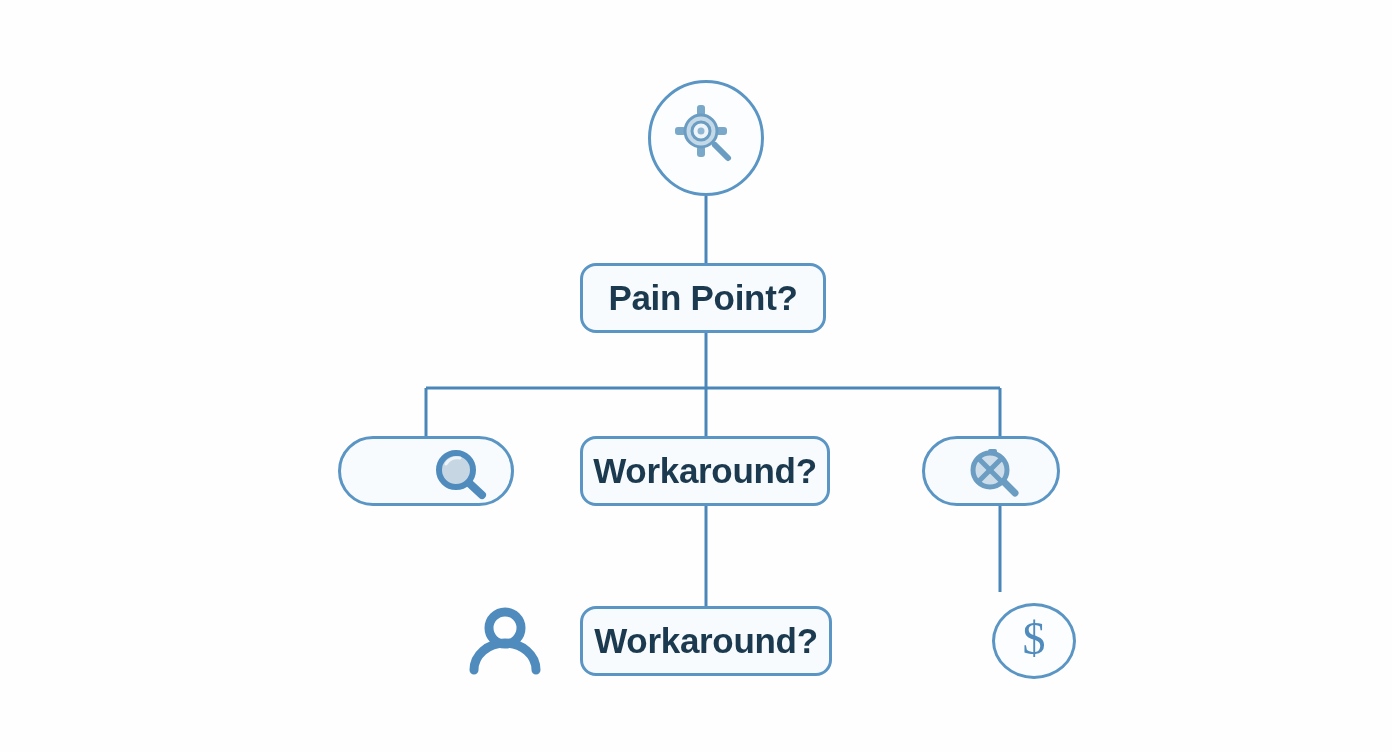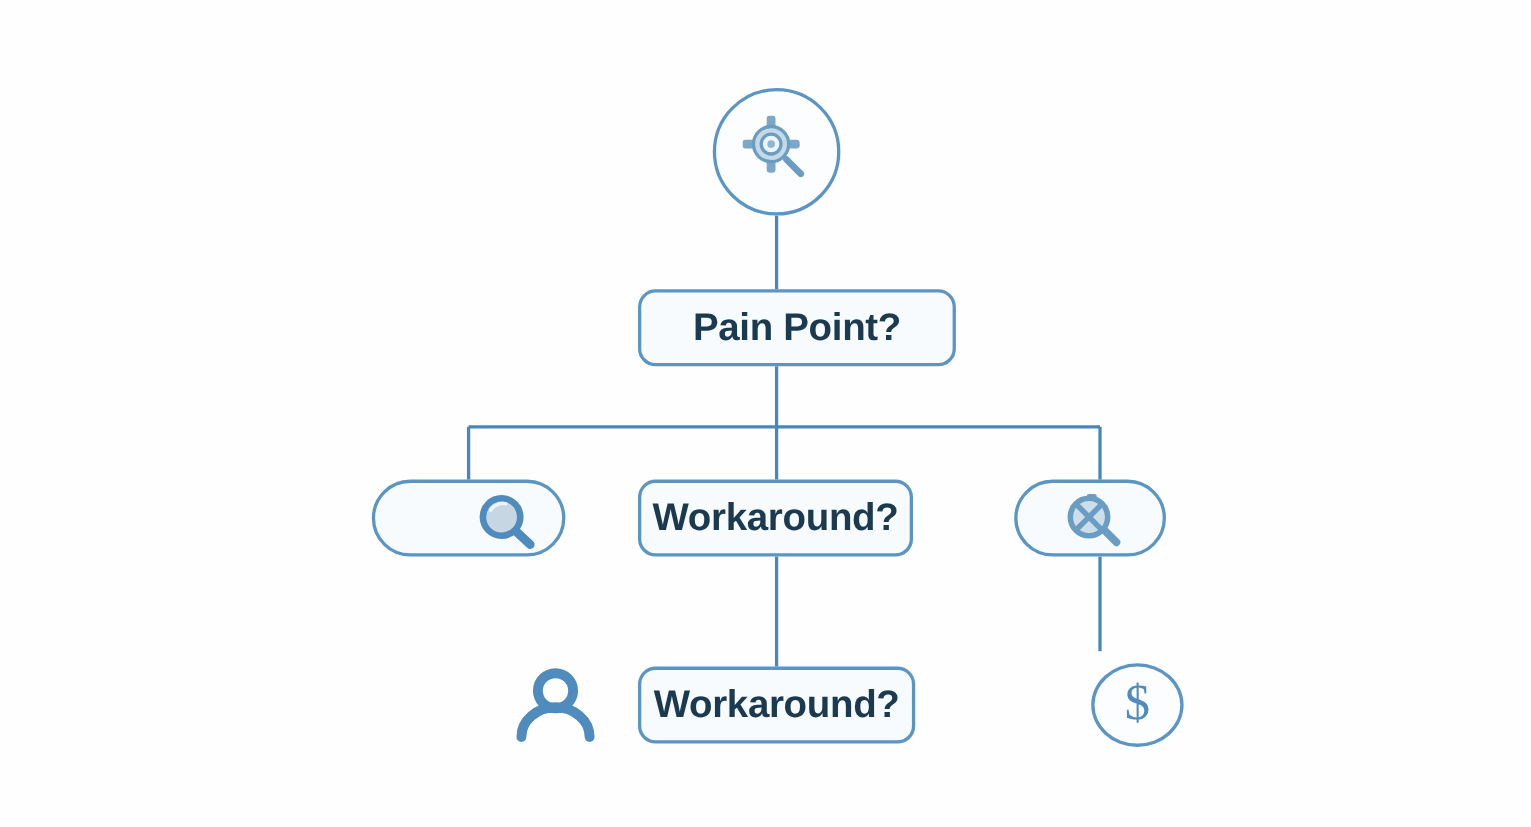--- a/index.html
+++ b/index.html
@@ -59,21 +59,21 @@
     justify-content: center;
   }
   .pill-icon {
     position: absolute;
     display: flex;
     align-items: center;
     justify-content: center;
   }
   
   #node-discovery { left: 648px; top: 80px;  width: 116px; height: 116px; }
-  #node-pain      { left: 580px; top: 263px; width: 289px; height: 70px; }
+  #node-pain      { left: 580px; top: 263px; width: 246px; height: 70px; }
   #node-research  { left: 338px; top: 436px; width: 176px; height: 70px; }
   #node-workaround{ left: 580px; top: 436px; width: 250px; height: 70px; }
   #node-blocked   { left: 922px; top: 436px; width: 138px; height: 70px; }
   #node-commit    { left: 580px; top: 606px; width: 252px; height: 70px; }
   #node-budget    { left: 992px; top: 603px; width: 84px;  height: 76px; }
   #icon-person    { left: 466px; top: 606px; width: 78px;  height: 70px; }
 </style>
 </head>
 <body>
 

